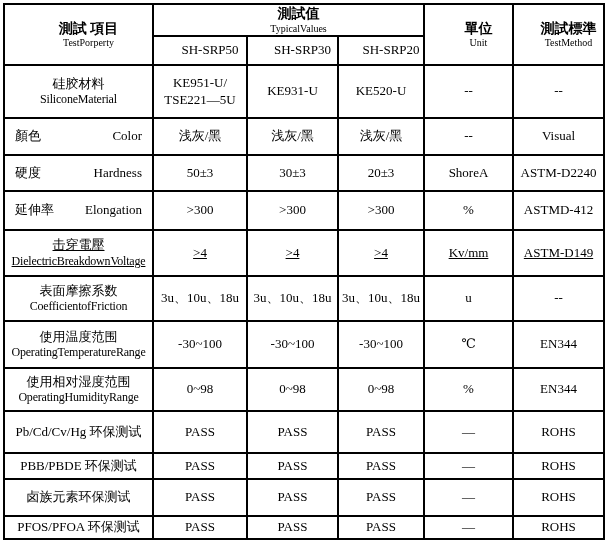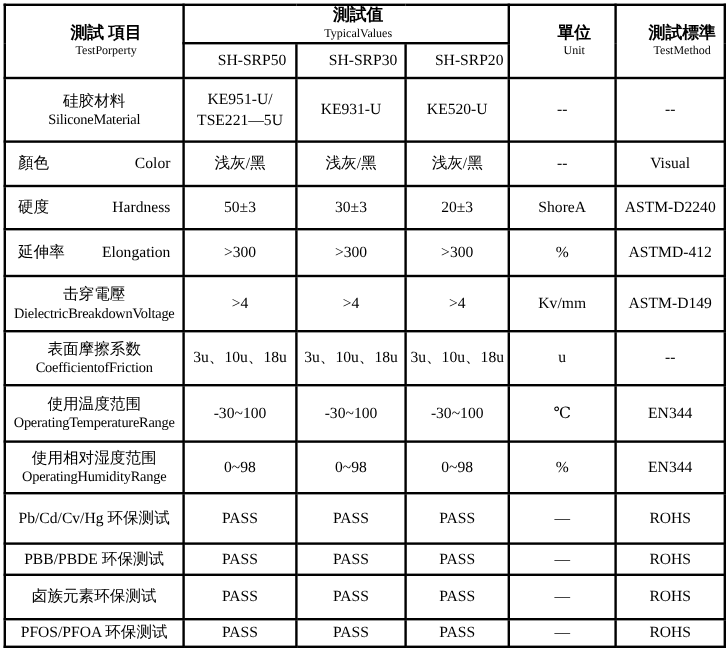--- a/index.html
+++ b/index.html
@@ -13,21 +13,21 @@
   .prop .en{font-size:12px;letter-spacing:-0.2px;}
   .stack .zh{font-size:13px;}
   .split{display:flex;justify-content:space-between;align-items:flex-end;padding:0 10px;}
   .split .zh{font-size:13px;}
   .split .en{font-size:13px;letter-spacing:0;}
   .pre{white-space:pre-line;border-radius:22px;}
   .single{font-size:13px;}
   
   .hr1{height:30px;} .hr2{height:29px;}
   .r0{height:53px;} .r1{height:37px;} .r2{height:36px;} .r3{height:39px;}
-  .r4{height:46px;} .r5{height:45px;} .r6{height:47px;border-radius:19px;} .r7{height:43px;}
+  .r4{height:46px;text-decoration:underline;} .r5{height:45px;} .r6{height:47px;border-radius:19px;} .r7{height:43px;}
   .r8{height:42px;} .r9{height:26px;} .r10{height:37px;} .r11{height:23px;}
 </style>
 </head>
 <body>
 
 <table>
   <colgroup>
     <col style="width:149px">
       <col style="width:94px">
       <col style="width:91px">

